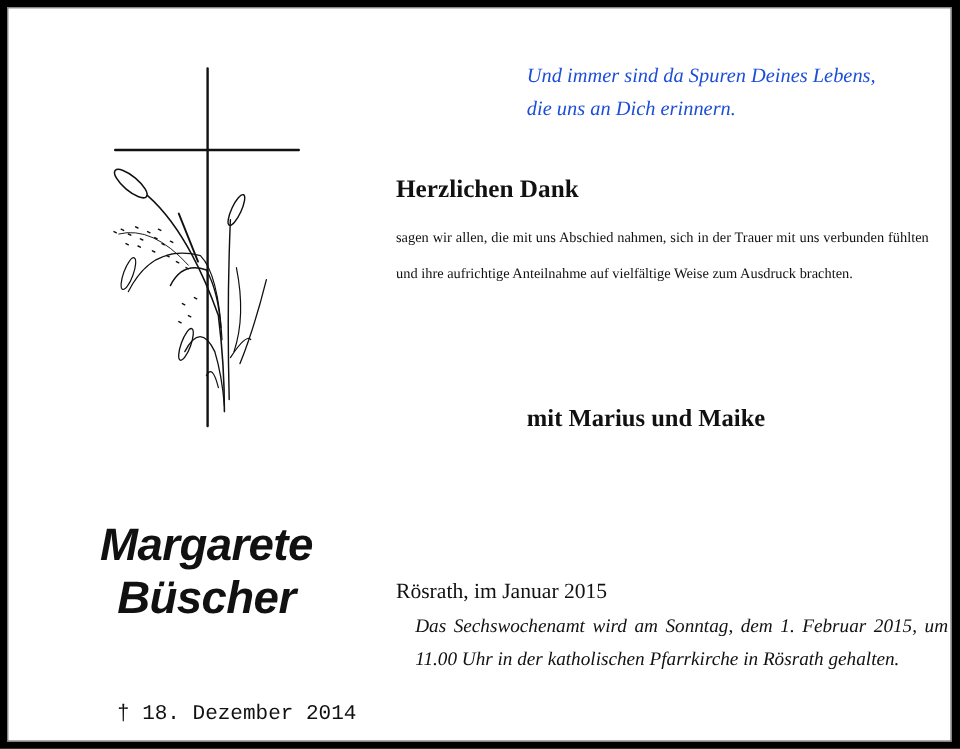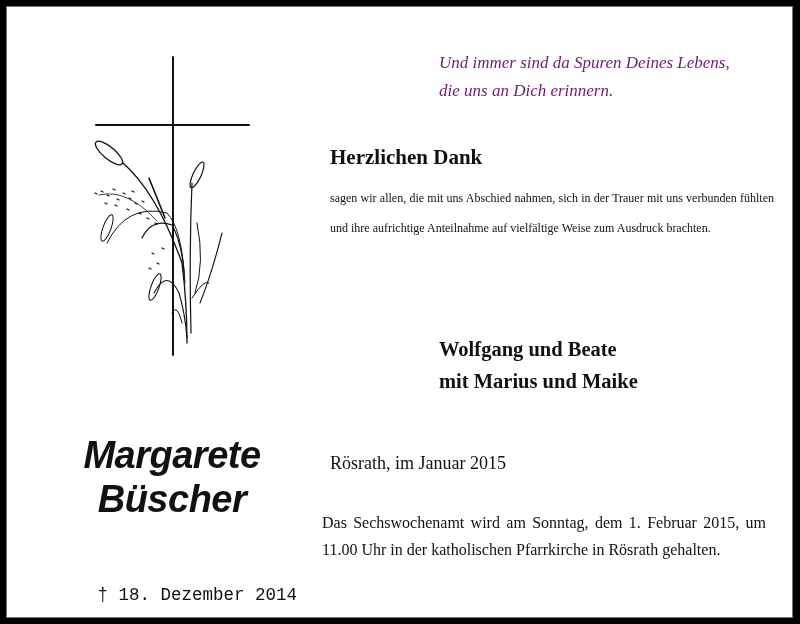--- a/index.html
+++ b/index.html
@@ -8,40 +8,40 @@
     font-family: "DejaVu Serif", "Liberation Serif", serif; color: #111;
   }
   .card {
     position: absolute; left: 6px; top: 6px; width: 787px; height: 612px;
     background: #fff; border-left: 1px solid #777; border-top: 1px solid #777;
     border-right: 1px solid #777; border-bottom: 1px solid #777; box-sizing: border-box;
   }
   .abs { position: absolute; }
   .motto {
     left: 432px; top: 42px; width: 340px; font-style: italic;
-    font-family: "Liberation Serif", serif; font-size: 17px; line-height: 28px; color: #701a75;
+    font-family: "Liberation Serif", serif; font-size: 17px; line-height: 28px; color: #1d4ed8;
   }
   .heading {
     left: 323px; top: 136px; font-family: "Liberation Serif", serif; font-weight: bold;
     font-size: 21px; line-height: 28px;
   }
   .body-text {
     left: 323px; top: 176px; width: 444px; font-family: "Liberation Serif", serif;
     font-size: 12px; line-height: 30px; text-align: justify; text-align-last: left;
   }
   .signers {
     left: 432px; top: 326px; font-family: "Liberation Serif", serif; font-weight: bold;
     font-size: 20.5px; line-height: 32px;
   }
   .place-date {
-    left: 323px; top: 443px; font-family: "Liberation Serif", serif; font-size: 18px; line-height: 26px;
+    left: 323px; top: 472px; font-family: "Liberation Serif", serif; font-size: 18px; line-height: 26px;
   }
   .service {
-    left: 315px; top: 502px; width: 444px; font-family: "Liberation Serif", serif;
-    font-size: 16px; line-height: 27px; text-align: justify; text-align-last: left;
+    left: 339px; top: 502px; width: 444px; font-family: "Liberation Serif", serif;
+    font-size: 16px; line-height: 27px; text-align: justify; text-align-last: left; font-style: italic;
   }
   .deceased {
     left: 40px; top: 426px; width: 250px; text-align: center;
     font-family: Liberation Sans, sans-serif; font-style: italic; font-weight: bold;
     font-size: 38px; line-height: 44px; letter-spacing: -0.5px;
   }
   .death-date {
     left: 40px; top: 576px; width: 250px; text-align: right;
     font-family: Liberation Mono, monospace; font-size: 17.5px; line-height: 24px;
   }
@@ -102,21 +102,20 @@
           <line x1="75" y1="195" x2="77" y2="196"></line>
       </g>
       <path d="M12 142 Q40 135 70 168" stroke-width="0.8"></path>
     </g>
   </svg>
 
   <div class="abs heading">Herzlichen Dank</div>
   <div class="abs body-text">sagen wir allen, die mit uns Abschied nahmen, sich in der Trauer mit uns verbunden fühlten und ihre aufrichtige Anteilnahme auf vielfältige Weise zum Ausdruck brachten.</div>
 
   <div class="abs signers">
-    <div>Wolfgang und Beate</div>
     <div>mit Marius und Maike</div>
   </div>
 
   <div class="abs deceased">
     <div>Margarete</div>
     <div>Büscher</div>
   </div>
   <div class="abs death-date">† 18. Dezember 2014</div>
 
   <div class="abs place-date">Rösrath, im Januar 2015</div>

